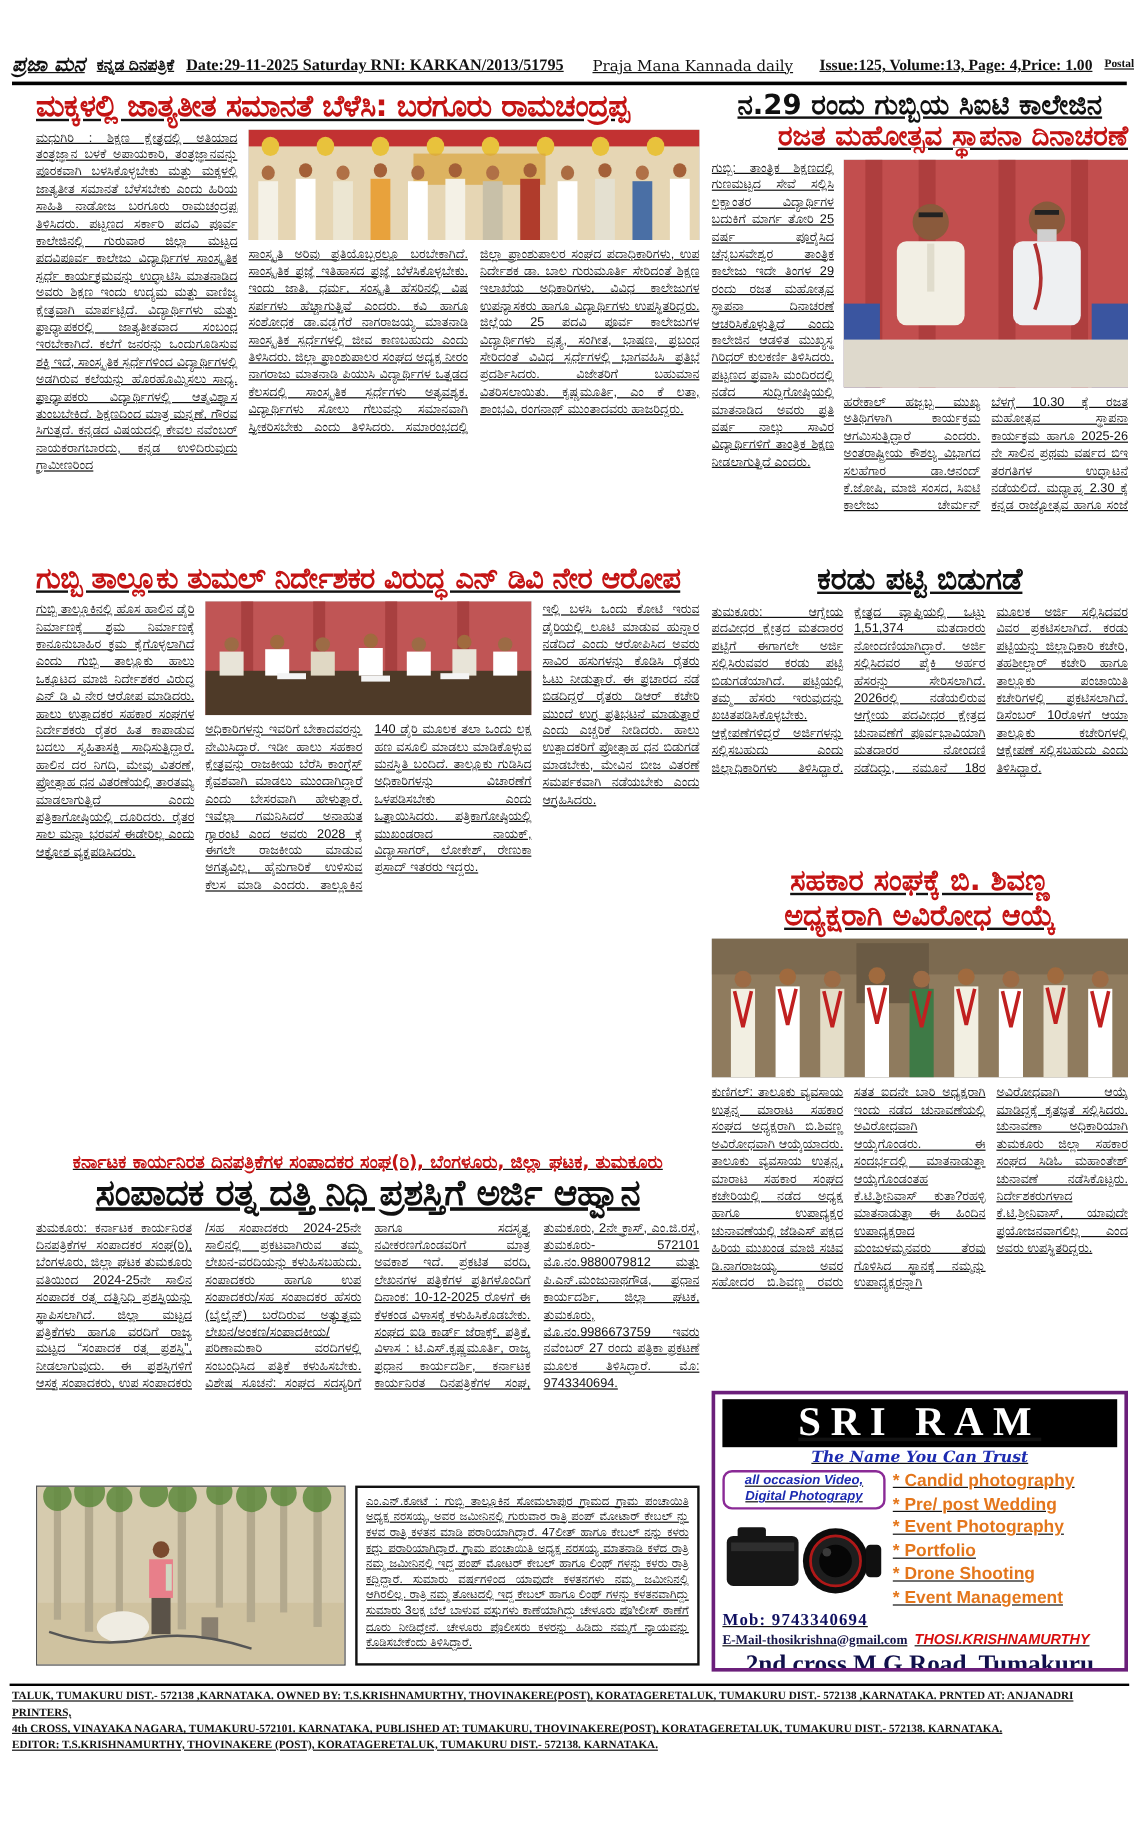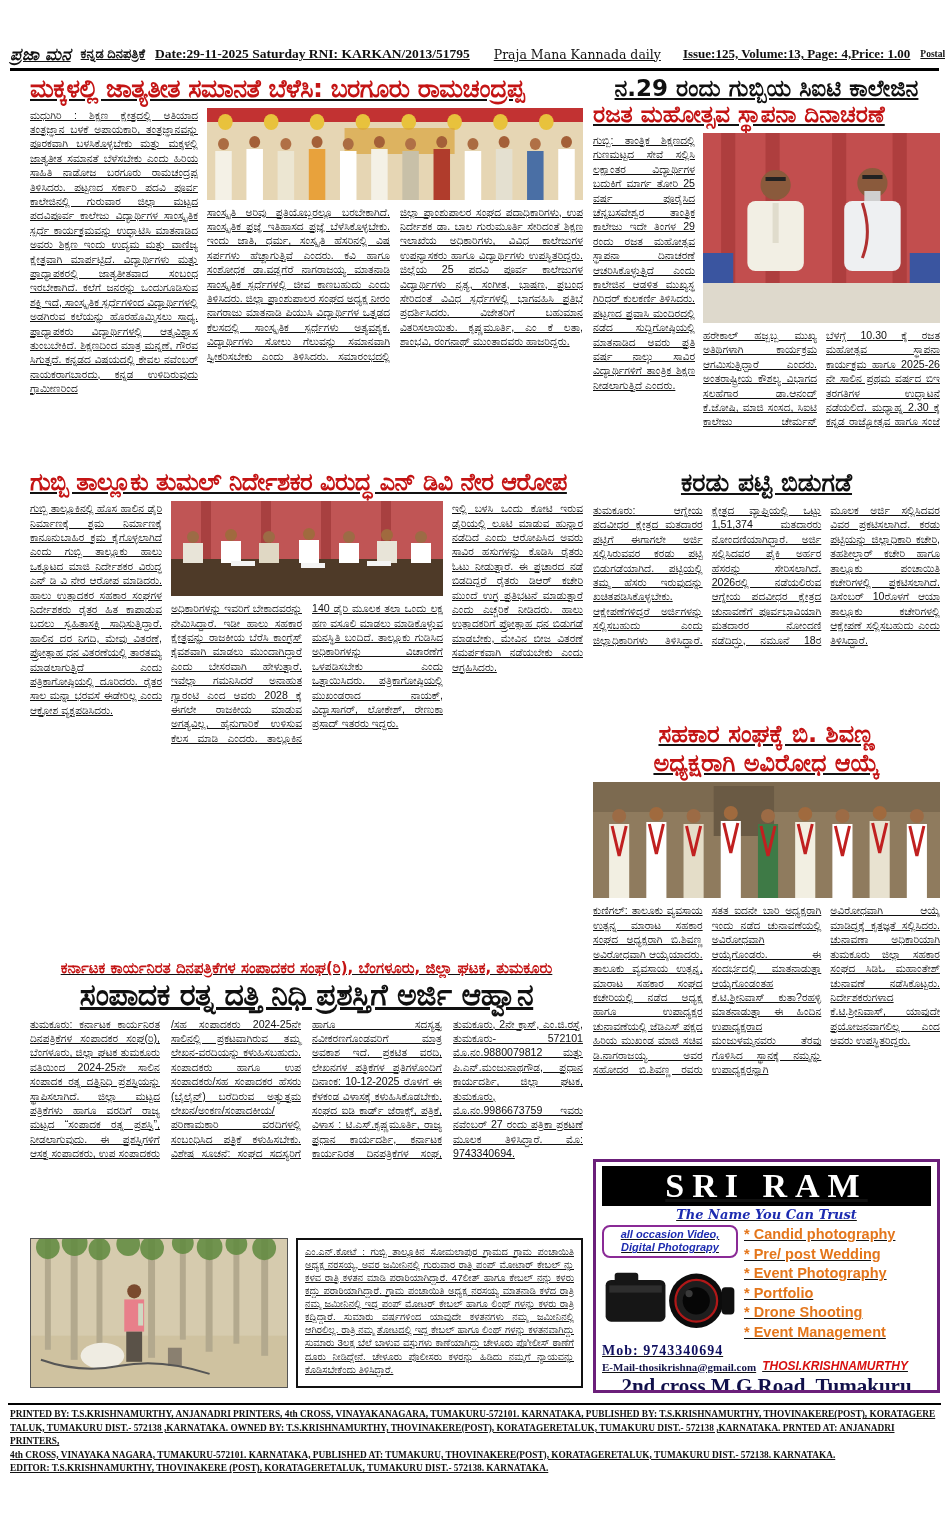--- a/index.html
+++ b/index.html
@@ -59,21 +59,21 @@
   .artC-body { columns:4; column-gap:11px; height:214px; }
   
   .bl-row { margin-top:7px; display:flex; gap:8px; height:150px; }
   .bl-photo { width:258px; flex:0 0 auto; border:1px solid #555; }
   .crime-box {
     flex:1; border:2px solid #111; padding:5px 7px;
     font-size:9.8px; line-height:1.34; text-align:justify; overflow:hidden;
   }
   
   .artR1-head1 { font-size:23px; text-align:center; line-height:1.15; }
-  .artR1-head2 { font-size:23px; text-align:left; line-height:1.15; margin-bottom:5px; }
+  .artR1-head2 { font-size:23px; text-align:right; line-height:1.15; margin-bottom:5px; }
   .artR1-body { display:flex; gap:8px; height:298px; }
   .artR1-c1 { width:102px; flex:0 0 auto; height:100%; }
   .artR1-right { flex:1; min-width:0; display:flex; flex-direction:column; gap:5px; }
   .artR1-photo { height:190px; }
   .artR1-flow { columns:2; column-gap:9px; flex:1; }
   .artR2 { margin-top:7px; }
   .artR2-head { font-size:25px; text-align:center; line-height:1.2; margin-bottom:5px; }
   .artR2-body { columns:3; column-gap:9px; height:210px; }
   .artR3 { margin-top:7px; }
   .artR3-head { font-size:24px; text-align:center; line-height:1.2; margin-bottom:5px; }
@@ -417,19 +417,18 @@
           <span class="ad-email">E-Mail-thosikrishna@gmail.com</span>
           <span class="ad-name">THOSI.KRISHNAMURTHY</span>
         </div>
         <div class="ad-address">2nd cross,M.G.Road, Tumakuru</div>
       </aside>
 
     </div>
   </div>
 
   <footer class="footer">
-    <div>PRINTED BY: T.S.KRISHNAMURTHY, ANJANADRI PRINTERS, 4th CROSS, VINAYAKANAGARA, TUMAKURU-572101. KARNATAKA, PUBLISHED BY: T.S.KRISHNAMURTHY, THOVINAKERE(POST), KORATAGERE</div>
     <div>TALUK, TUMAKURU DIST.- 572138 ,KARNATAKA. OWNED BY: T.S.KRISHNAMURTHY, THOVINAKERE(POST), KORATAGERETALUK, TUMAKURU DIST.- 572138 ,KARNATAKA. PRNTED AT: ANJANADRI PRINTERS,</div>
     <div>4th CROSS, VINAYAKA NAGARA, TUMAKURU-572101. KARNATAKA,  PUBLISHED AT: TUMAKURU, THOVINAKERE(POST), KORATAGERETALUK, TUMAKURU DIST.- 572138. KARNATAKA.</div>
     <div>EDITOR: T.S.KRISHNAMURTHY, THOVINAKERE (POST), KORATAGERETALUK, TUMAKURU DIST.- 572138. KARNATAKA.</div>
   </footer>
 
 </div>
 
 </body></html>

